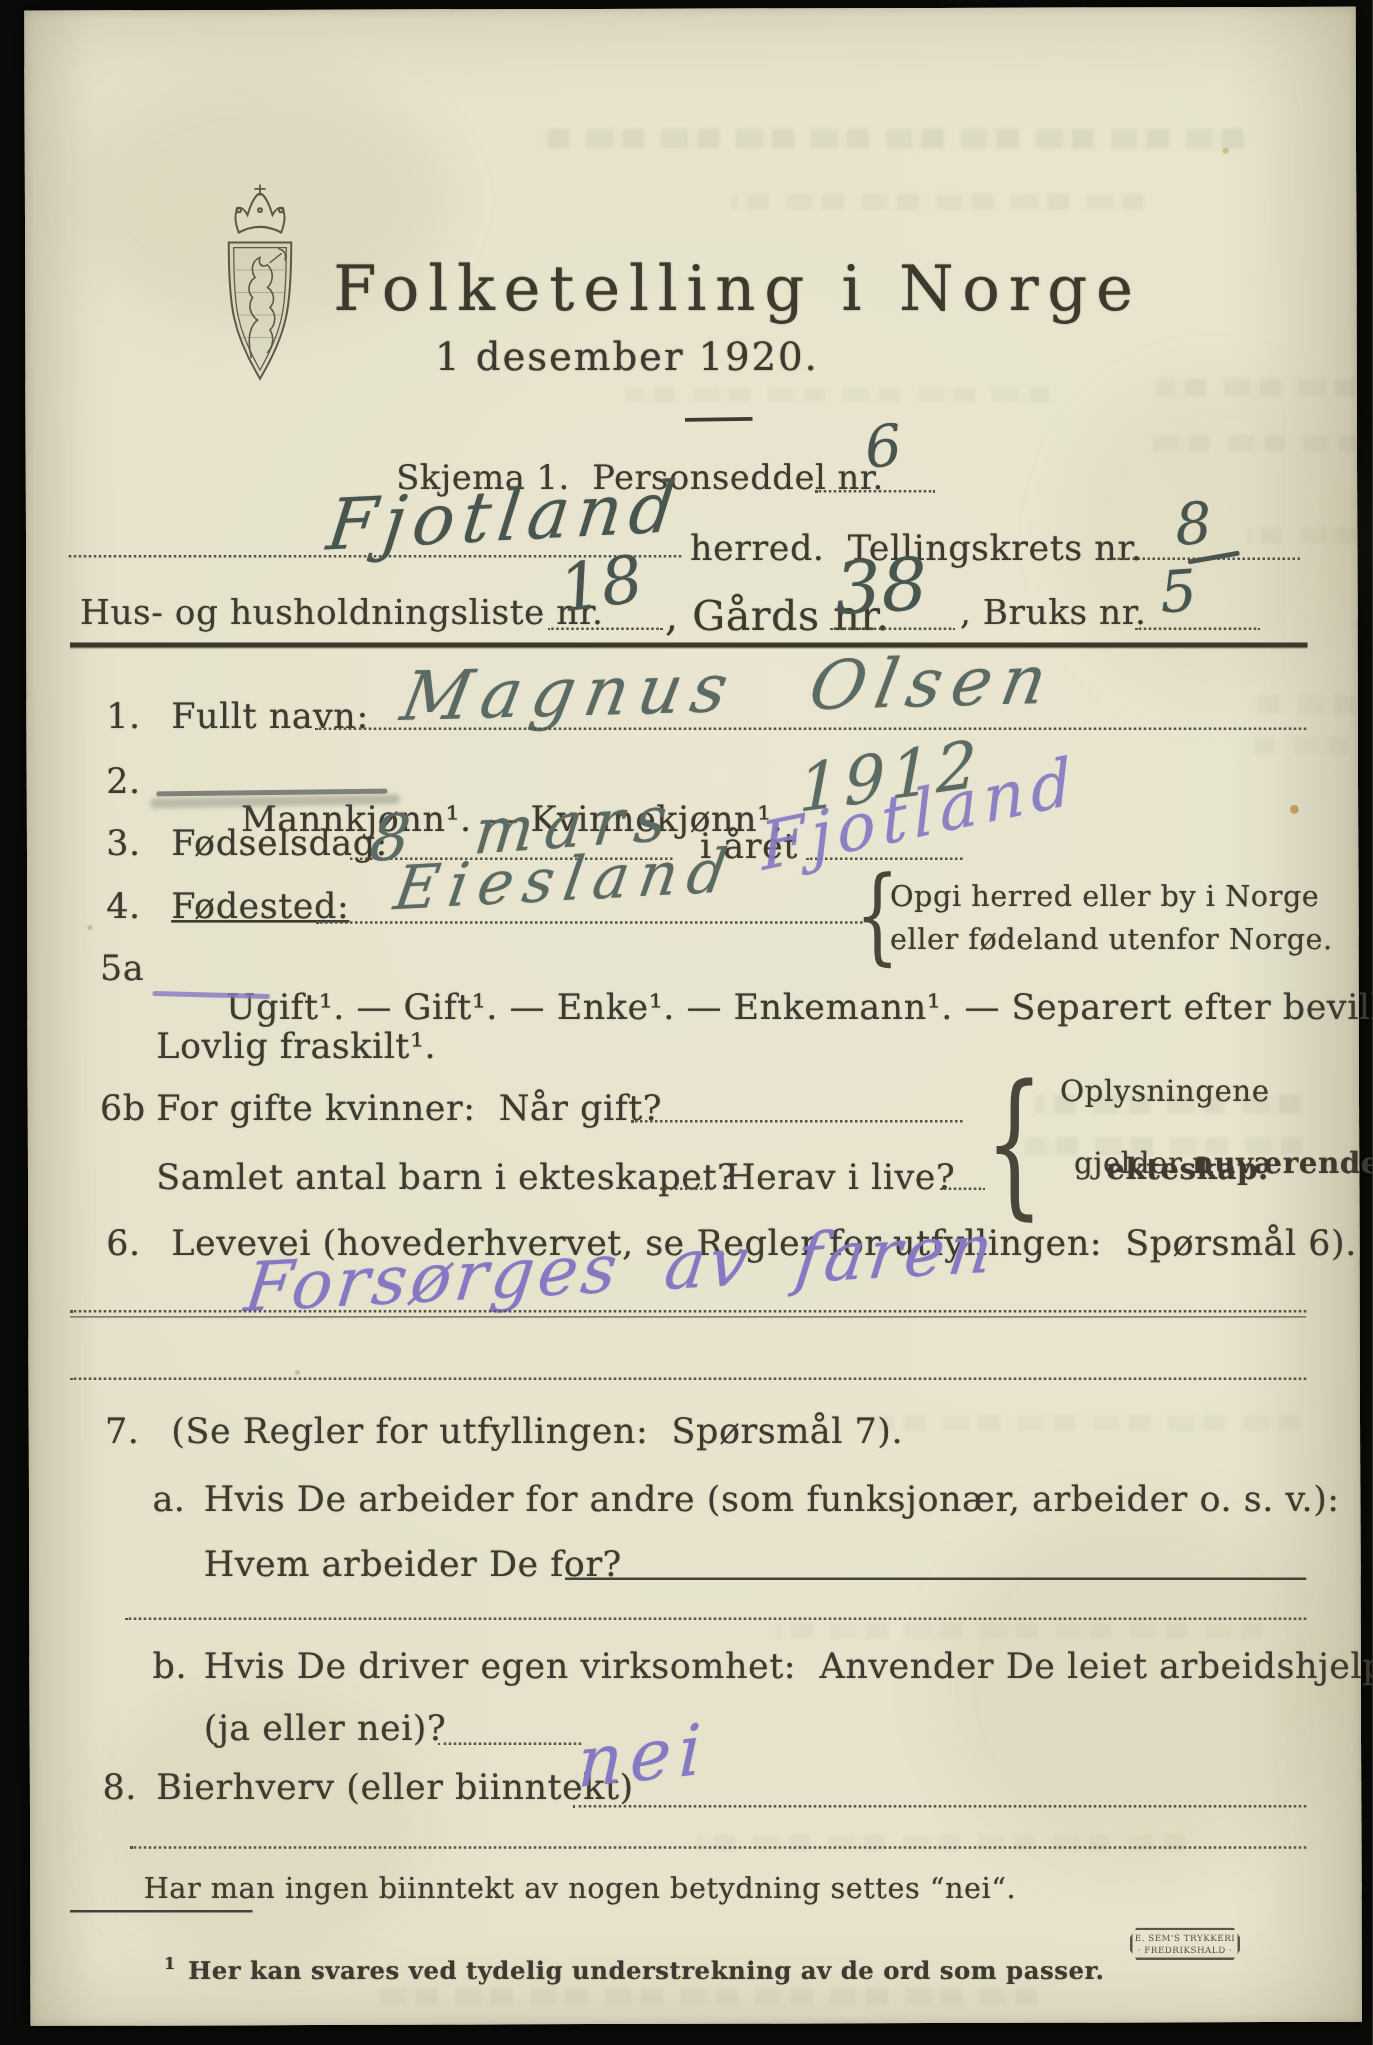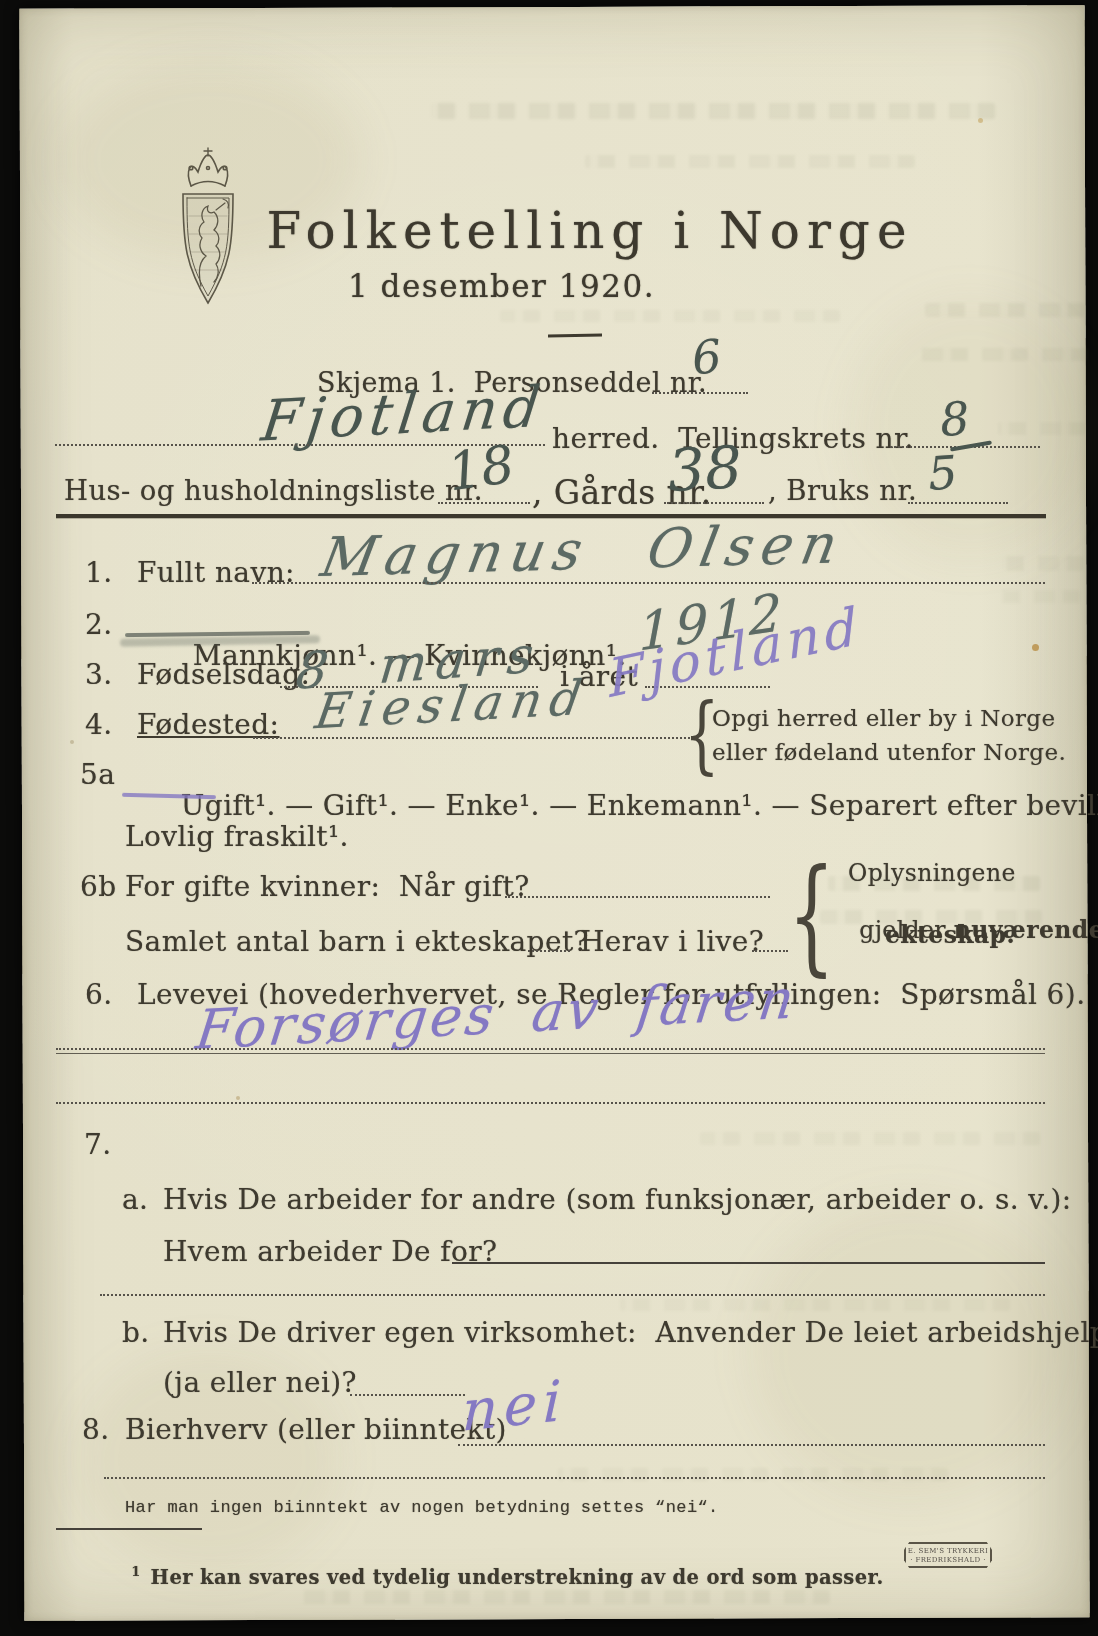--- a/index.html
+++ b/index.html
@@ -162,39 +162,40 @@
     </div>
     <div class="pt small b" style="left:885px;top:923px;font-size:23.5px;">ekteskap.</div>
 
     <div class="pt" style="left:85px;top:980px;">6.</div>
     <div class="pt" style="left:137px;top:980px;">Levevei (hovederhvervet, se Regler for utfyllingen:  Spørsmål 6).</div>
     <div class="hw hw-purple" style="left:196px;top:988px;font-size:54px;letter-spacing:3px;word-spacing:16px;transform:rotate(-3deg) skewX(-10deg);">Forsørges av faren</div>
     <div class="mixline" style="left:56px;top:1048px;width:989px;"></div>
     <div class="dotted" style="left:56px;top:1102px;width:989px;"></div>
 
     <div class="pt" style="left:84px;top:1130px;">7.</div>
+    <div class="pt" style="left:137px;top:1130px;">(Se Regler for utfyllingen:  Spørsmål 7).</div>
 
     <div class="pt" style="left:122px;top:1185px;">a.</div>
     <div class="pt" style="left:163px;top:1185px;">Hvis De arbeider for andre (som funksjonær, arbeider o. s. v.):</div>
     <div class="pt" style="left:163px;top:1237px;">Hvem arbeider De for?</div>
     <div class="solidline" style="left:452px;top:1262px;width:593px;"></div>
     <div class="dotted" style="left:100px;top:1294px;width:945px;"></div>
 
     <div class="pt" style="left:122px;top:1318px;">b.</div>
     <div class="pt" style="left:163px;top:1318px;">Hvis De driver egen virksomhet:  Anvender De leiet arbeidshjelp</div>
     <div class="pt" style="left:163px;top:1368px;">(ja eller nei)?</div>
     <div class="dotted" style="left:350px;top:1394px;width:115px;"></div>
 
     <div class="pt" style="left:82px;top:1415px;">8.</div>
     <div class="pt" style="left:125px;top:1415px;">Bierhverv (eller biinntekt)</div>
     <div class="hw hw-purple" style="left:462px;top:1378px;font-size:56px;letter-spacing:6px;transform:rotate(-6deg) skewX(-8deg);">nei</div>
     <div class="dotted" style="left:458px;top:1444px;width:587px;"></div>
 
     <div class="dotted" style="left:104px;top:1477px;width:941px;"></div>
-    <div class="pt" style="left:125px;top:1499px;font-size:17px;font-family:Liberation Mono, monospace;">Har man ingen biinntekt av nogen betydning settes “nei“.</div>
+    <div class="pt" style="left:115px;top:1499px;font-size:23px;">Har man ingen biinntekt av nogen betydning settes “nei“.</div>
     <div class="solidline" style="left:56px;top:1528px;width:146px;"></div>
     <div class="pt b" style="left:88px;top:1544px;font-size:19.5px;">
       <sup class="fn">1</sup><span style="margin-left:10px;">Her kan svares ved tydelig understrekning av de ord som passer.</span>
     </div>
     <div class="stamp" style="left:904px;top:1542px;width:88px;height:26px;">
       <div>E. SEM'S TRYKKERI</div>
       <div>· FREDRIKSHALD ·</div>
     </div>
   </div>
 </div>

